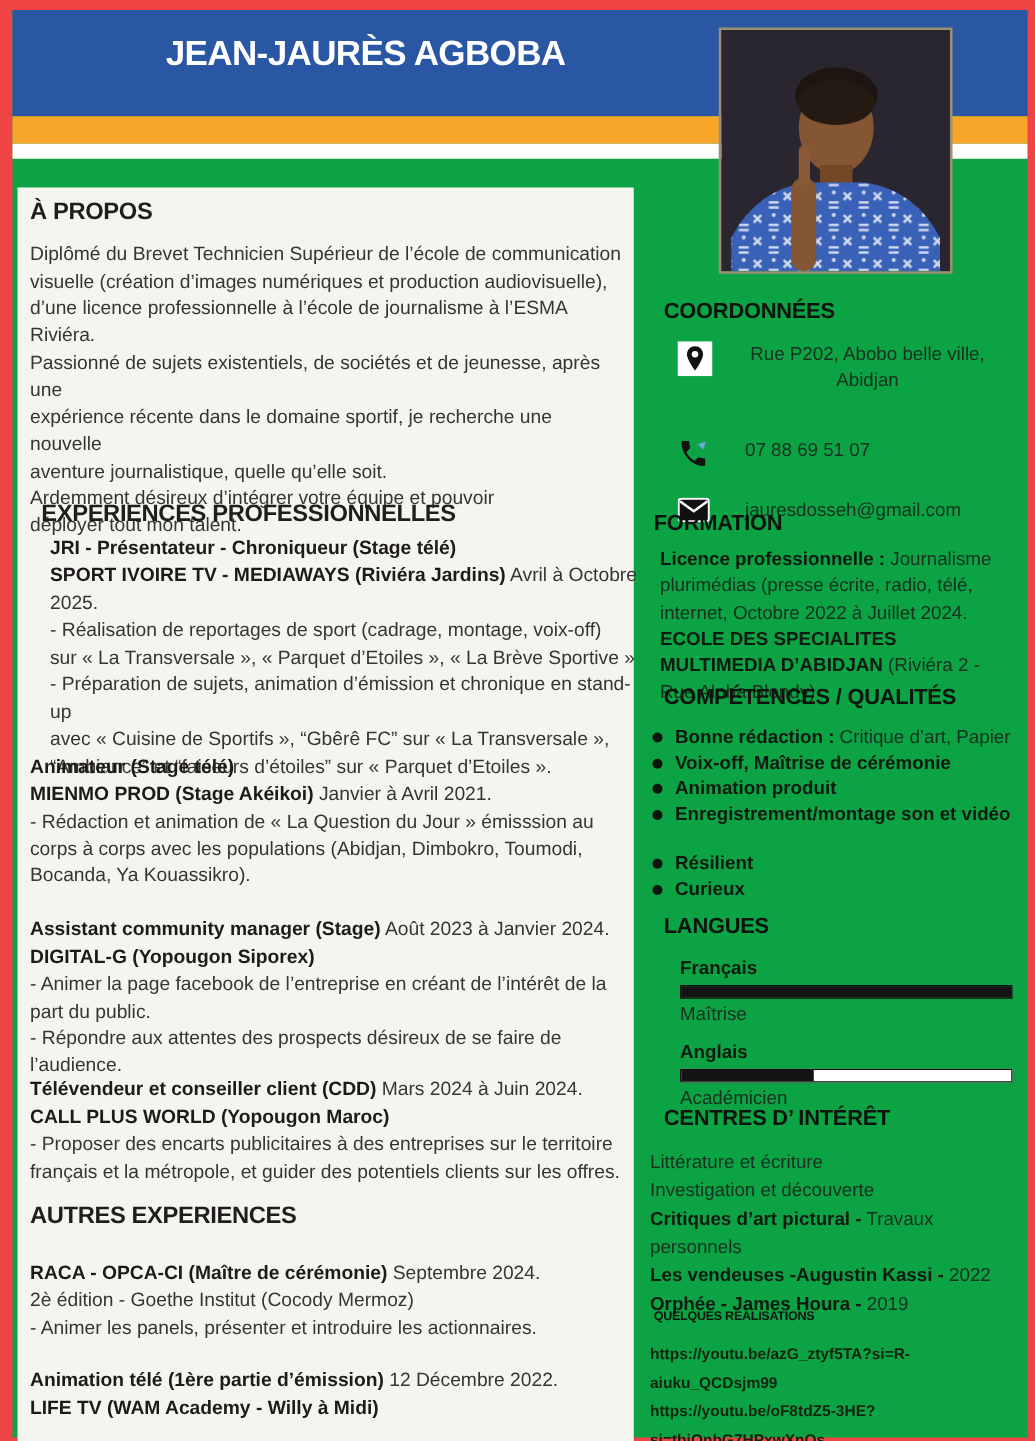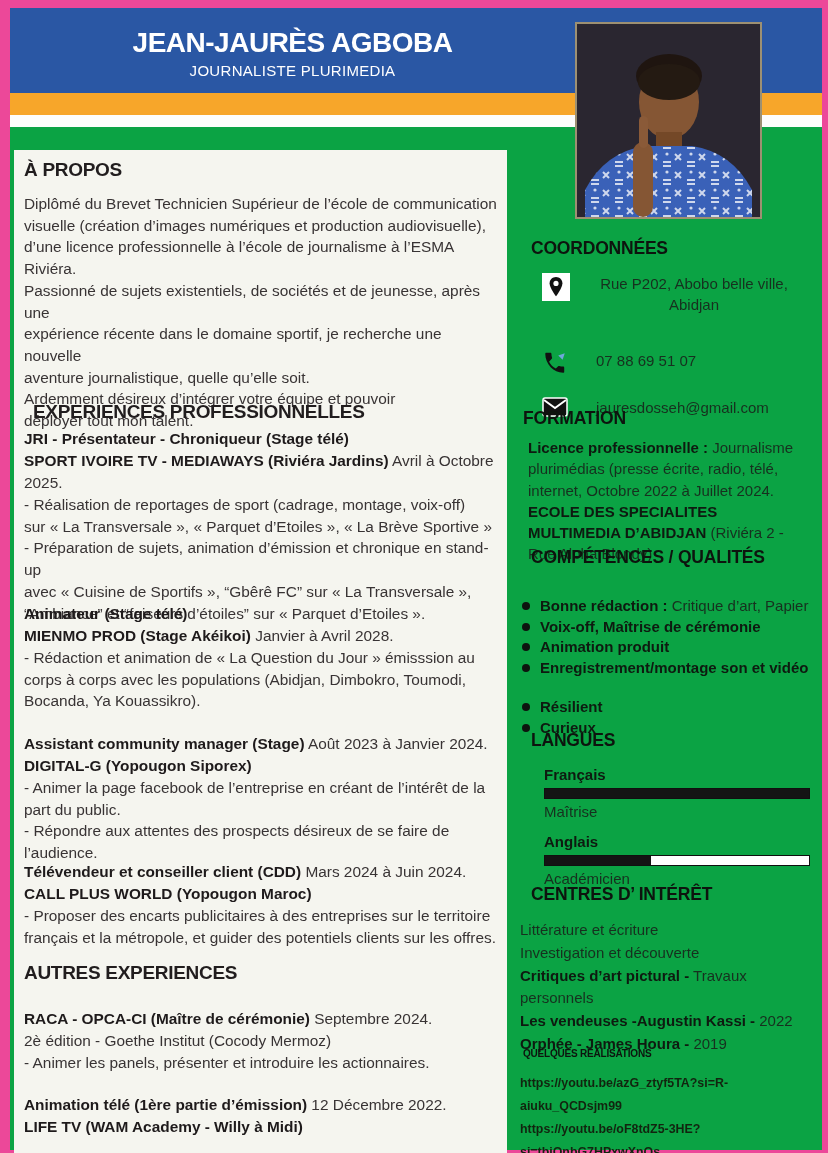--- a/index.html
+++ b/index.html
@@ -1,16 +1,16 @@
 <!DOCTYPE html>
 <html><head>
 <meta charset="utf-8">
 <style>
   html,body{margin:0;padding:0;background:#000;}
-  .page{position:relative;width:828px;height:1153px;background:#ec4899;overflow:hidden;
+  .page{position:relative;width:828px;height:1153px;background:#ef4444;overflow:hidden;
         font-family:"Liberation Sans", sans-serif;}
   
   .bg-green{position:absolute;left:10px;top:8px;width:812px;height:1142px;background:#0ba344;}
   .band-blue{position:absolute;left:10px;top:8px;width:812px;height:85px;background:#2a57a4;}
   .stripe-orange{position:absolute;left:10px;top:93px;width:812px;height:22px;background:#f7a62a;}
   .stripe-white{position:absolute;left:10px;top:115px;width:812px;height:12px;background:#fdfdfb;}
   .main-panel{position:absolute;left:14px;top:150px;width:493px;height:1003px;background:#f5f5ef;}
   
   .header-text{position:absolute;left:10px;top:26px;width:565px;text-align:center;color:#fff;}
   .name{font-size:28px;font-weight:bold;letter-spacing:-0.5px;line-height:34px;}
@@ -51,21 +51,20 @@
 
 <div class="page">
   <div class="bg-green"></div>
   <div class="band-blue"></div>
   <div class="stripe-orange"></div>
   <div class="stripe-white"></div>
   <div class="main-panel"></div>
 
   <div class="header-text">
     <div class="name">JEAN-JAURÈS AGBOBA</div>
-    <div class="subtitle">JOURNALISTE PLURIMEDIA</div>
   </div>
 
   <div class="photo">
     <svg width="183" height="193" viewBox="0 0 183 193" xmlns="http://www.w3.org/2000/svg">
       <defs>
         <pattern id="shirtp" width="24" height="18" patternUnits="userSpaceOnUse">
           <path d="M2,4 l6,6 M8,4 l-6,6" stroke="#e9edf6" stroke-width="2"></path>
           <path d="M14,12 h8 M14,16 h8" stroke="#e9edf6" stroke-width="2"></path>
           <circle cx="18" cy="4" r="1.6" fill="#e9edf6"></circle>
         </pattern>
@@ -89,33 +88,33 @@
 d’une licence professionnelle à l’école de journalisme à l’ESMA Riviéra.
 Passionné de sujets existentiels, de sociétés et de jeunesse, après une
 expérience récente dans le domaine sportif, je recherche une nouvelle
 aventure journalistique, quelle qu’elle soit.
 Ardemment désireux d’intégrer votre équipe et pouvoir
 déployer tout mon talent.</p>
   </section>
 
   <h2 class="h-left lsec" style="top:400px;left:33px;">EXPERIENCES PROFESSIONNELLES</h2>
 
-  <div class="lsec job" style="top:428px;">
+  <div class="lsec job" style="top:428px;margin-left:16px;">
     <div class="l1"><span class="b">JRI - Présentateur - Chroniqueur (Stage télé)</span><span></span></div>
     <div class="l2"><span class="b">SPORT IVOIRE TV - MEDIAWAYS (Riviéra Jardins)</span><span> Avril à Octobre 2025.</span></div>
     <div class="desc pre">- Réalisation de reportages de sport (cadrage, montage, voix-off)
 sur « La Transversale », « Parquet d’Etoiles », « La Brève Sportive »
 - Préparation de sujets, animation d’émission et chronique en stand-up
 avec « Cuisine de Sportifs », “Gbêrê FC” sur « La Transversale »,
 “Ambiance” et  “faiseurs d’étoiles” sur « Parquet d’Etoiles ».</div>
   </div>
 
   <div class="lsec job" style="top:603px;">
     <div class="l1"><span class="b">Animateur (Stage télé)</span><span></span></div>
-    <div class="l2"><span class="b">MIENMO PROD (Stage Akéikoi)</span><span> Janvier à Avril 2028.</span></div>
+    <div class="l2"><span class="b">MIENMO PROD (Stage Akéikoi)</span><span> Janvier à Avril 2021.</span></div>
     <div class="desc pre">- Rédaction et animation de « La Question du Jour » émisssion au
 corps à corps avec les populations (Abidjan, Dimbokro, Toumodi,
 Bocanda, Ya Kouassikro).</div>
   </div>
 
   <div class="lsec job" style="top:733px;">
     <div class="l1"><span class="b">Assistant community manager (Stage)</span><span> Août 2023 à Janvier 2024.</span></div>
     <div class="l2"><span class="b">DIGITAL-G (Yopougon Siporex)</span><span></span></div>
     <div class="desc pre">- Animer la page facebook de l’entreprise en créant de l’intérêt de la
 part du public.
@@ -180,21 +179,21 @@
     <h2 class="h-side">FORMATION</h2>
     <div class="side-ind" style="margin-top:8px;">
       <span class="sb">Licence professionnelle :</span><span> Journalisme plurimédias (presse écrite, radio, télé, internet, Octobre 2022 à Juillet 2024.</span>
       <br>
       <span class="sb">ECOLE DES SPECIALITES MULTIMEDIA D’ABIDJAN</span><span> (Riviéra 2 - Rue Alpha Blondy)</span>
     </div>
   </section>
 
   <section class="ssec" style="top:543px;">
     <h2 class="h-side side-ind">COMPÉTENCES / QUALITÉS</h2>
-    <div style="margin-top:28px;">
+    <div style="margin-top:12px;">
       <div class="bullet-li">
           <span class="dot"></span>
           <span><span class="sb">Bonne rédaction :</span><span> Critique d’art, Papier</span></span>
         </div>
       <div class="bullet-li">
           <span class="dot"></span>
           <span><span class="sb">Voix-off, Maîtrise de cérémonie</span><span></span></span>
         </div>
       <div class="bullet-li">
           <span class="dot"></span>

